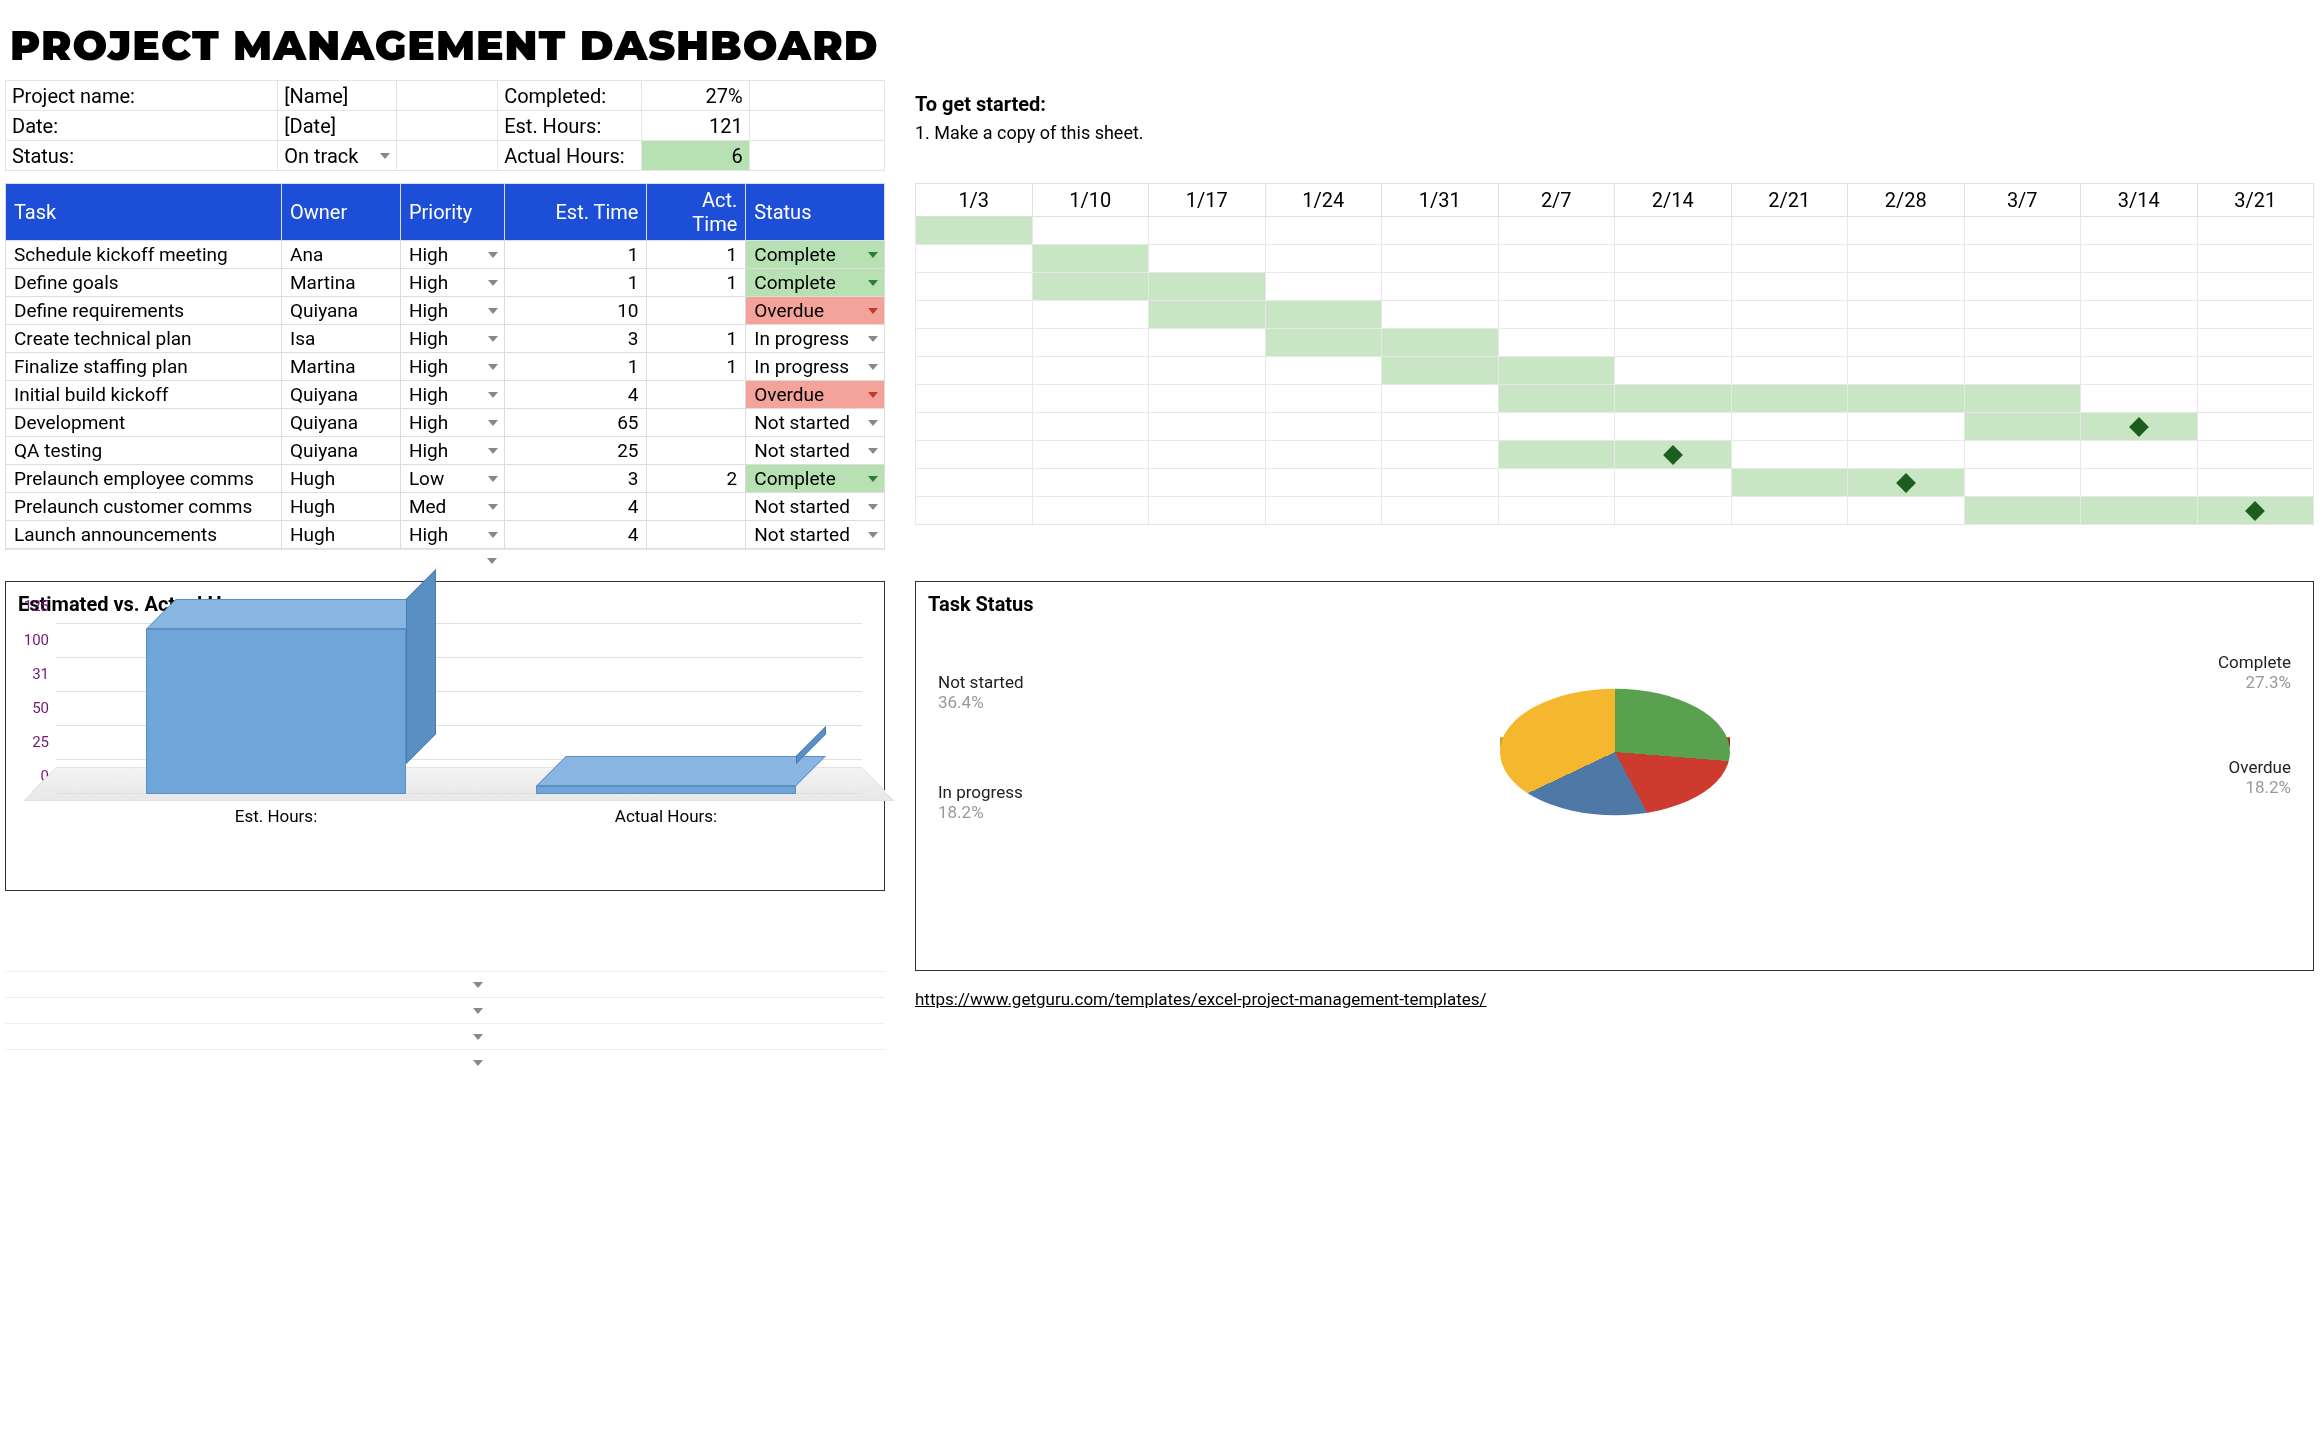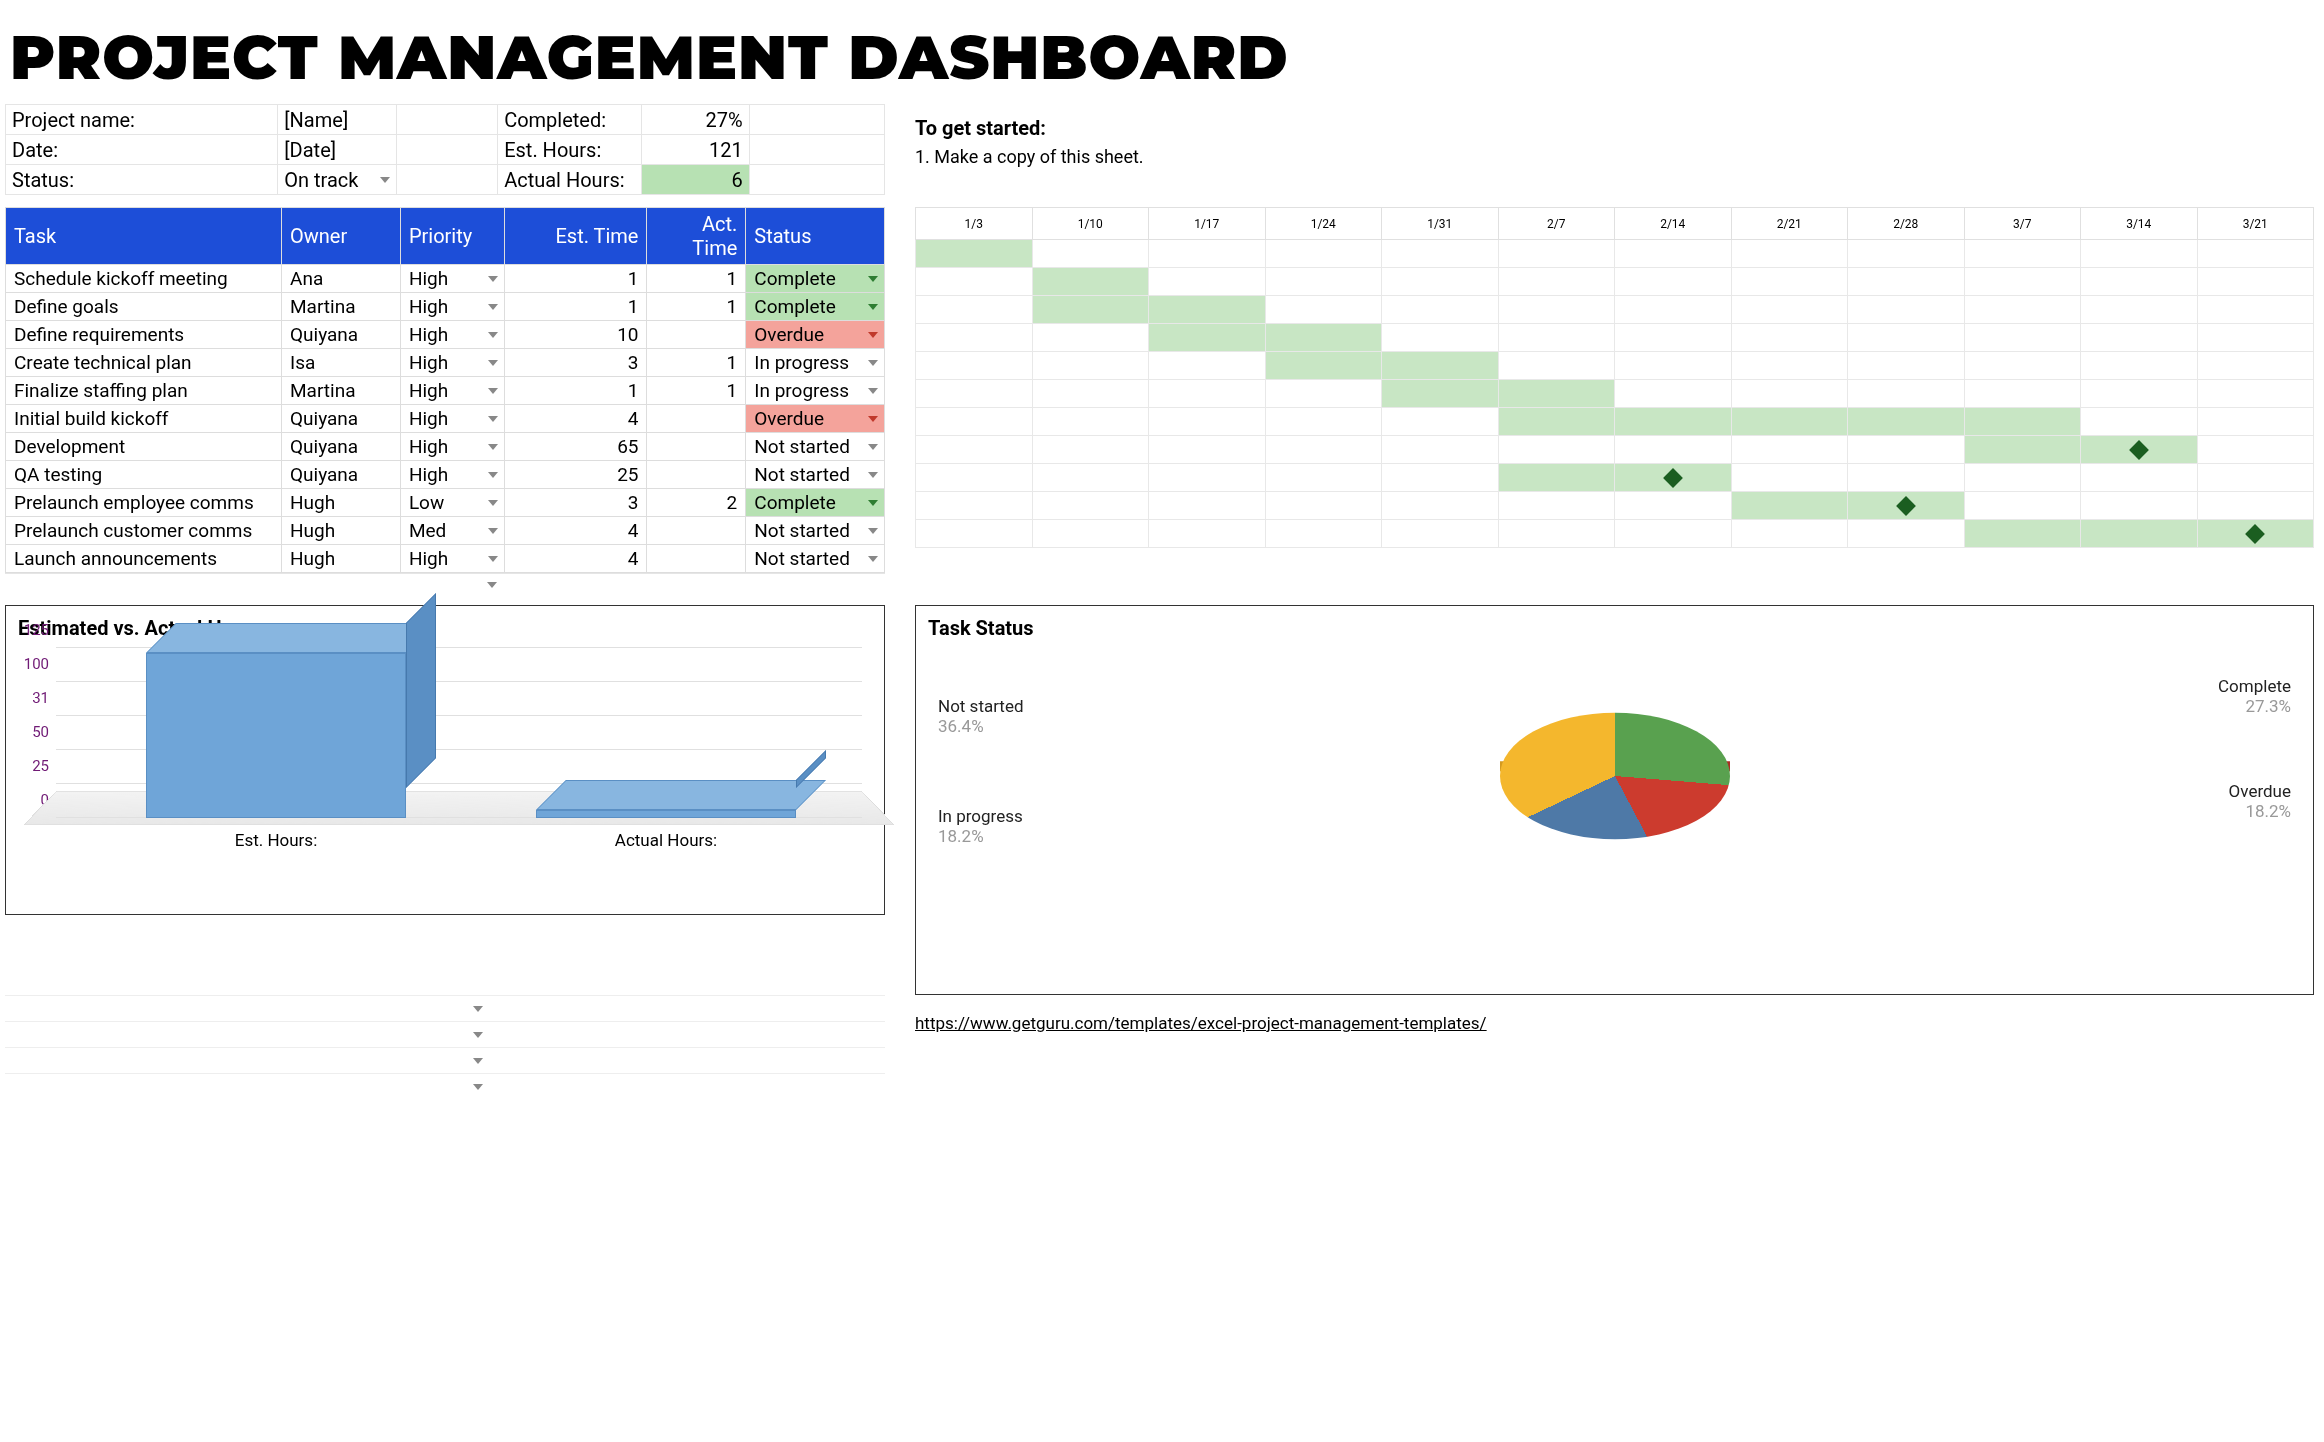--- a/index.html
+++ b/index.html
@@ -4,21 +4,21 @@
 <style>
   * { box-sizing: border-box; margin: 0; padding: 0; }
   body {
     font-family: -apple-system, BlinkMacSystemFont, "Segoe UI", Roboto, Arial, sans-serif;
     font-size: 20px;
     background: #fff;
     color: #000;
     padding: 10px 10px 0 5px;
   }
   .title {
-    font-size: 61px;
+    font-size: 41px;
     font-weight: 900;
     letter-spacing: 1px;
     padding: 10px 0 10px 5px;
     font-family: "Montserrat", Arial, sans-serif;
   }
   table { border-collapse: collapse; }
   td, th { border: 1px solid #ddd; font-weight: normal; text-align: left; }
   .row { display: flex; width: 100%; }
   .left { width: 880px; flex-shrink:0; }
   .gap { width: 30px; flex-shrink:0; }
@@ -61,21 +61,21 @@
   .chip-complete.dd::after { border-top-color:#2e7d32; }
 
   .extra-dd { height:22px; position:relative; border-top:1px solid #e5e5e5;}
   .extra-dd::after {
     content:""; position:absolute; left:482px; top:50%; transform:translateY(-50%);
     border-left:5px solid transparent; border-right:5px solid transparent; border-top:6px solid #888;
   }
 
   
   .gantt-wrap { margin-top:12px; border-collapse:collapse; width:100%; table-layout:fixed;}
-  .gantt-wrap th { font-weight:400; font-size:12px; text-align:center; padding:4px 0; height:32px; border:1px solid #e0e0e0;}
+  .gantt-wrap th { font-weight:400; font-size:20px; text-align:center; padding:4px 0; height:32px; border:1px solid #e0e0e0;}
   .gantt-wrap td { border:1px solid #e8e8e8; height:28px; position:relative;}
   .gfill { background:#c8e6c4; width:100%; height:100%; }
   .diamond {
     position:absolute; left:50%; top:50%; width:14px; height:14px;
     background:#1b5e20; transform:translate(-50%,-50%) rotate(45deg);
   }
 
   
   .charts { display:flex; gap:30px; margin-top:10px;}
   .chart-box { border:1.5px solid #333; padding:10px 12px 8px 12px; position:relative; background:#fff;}

